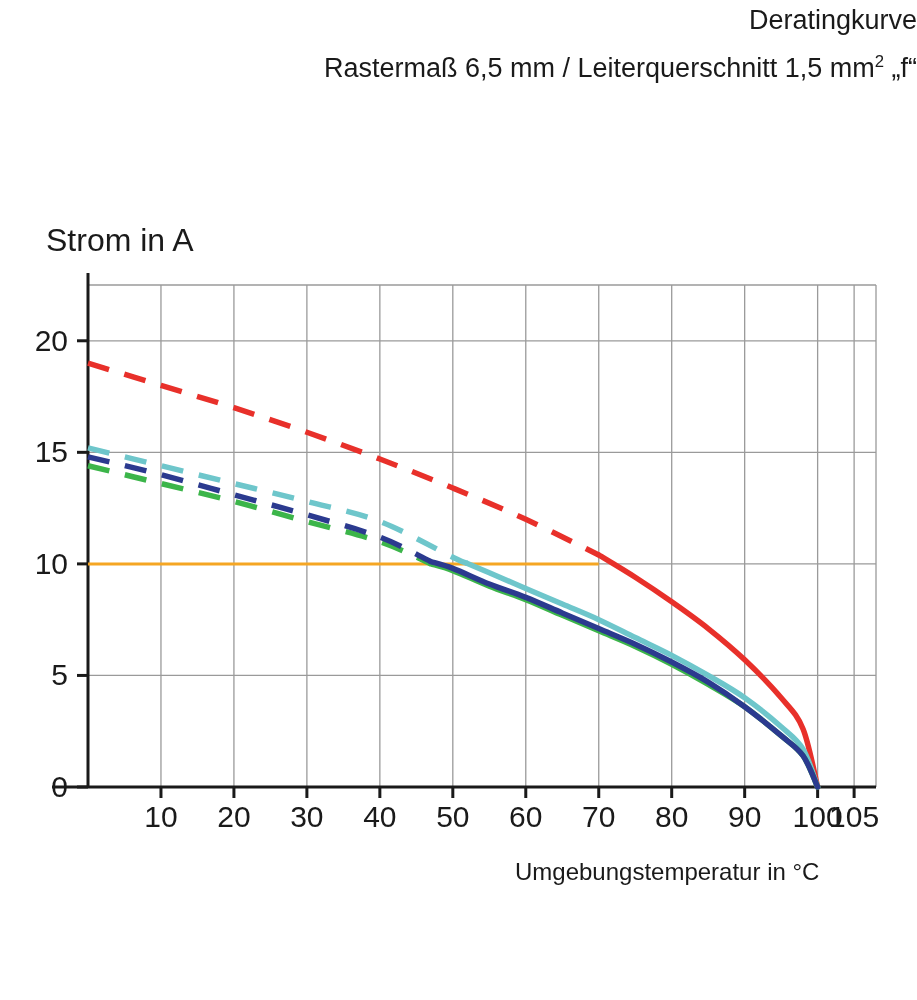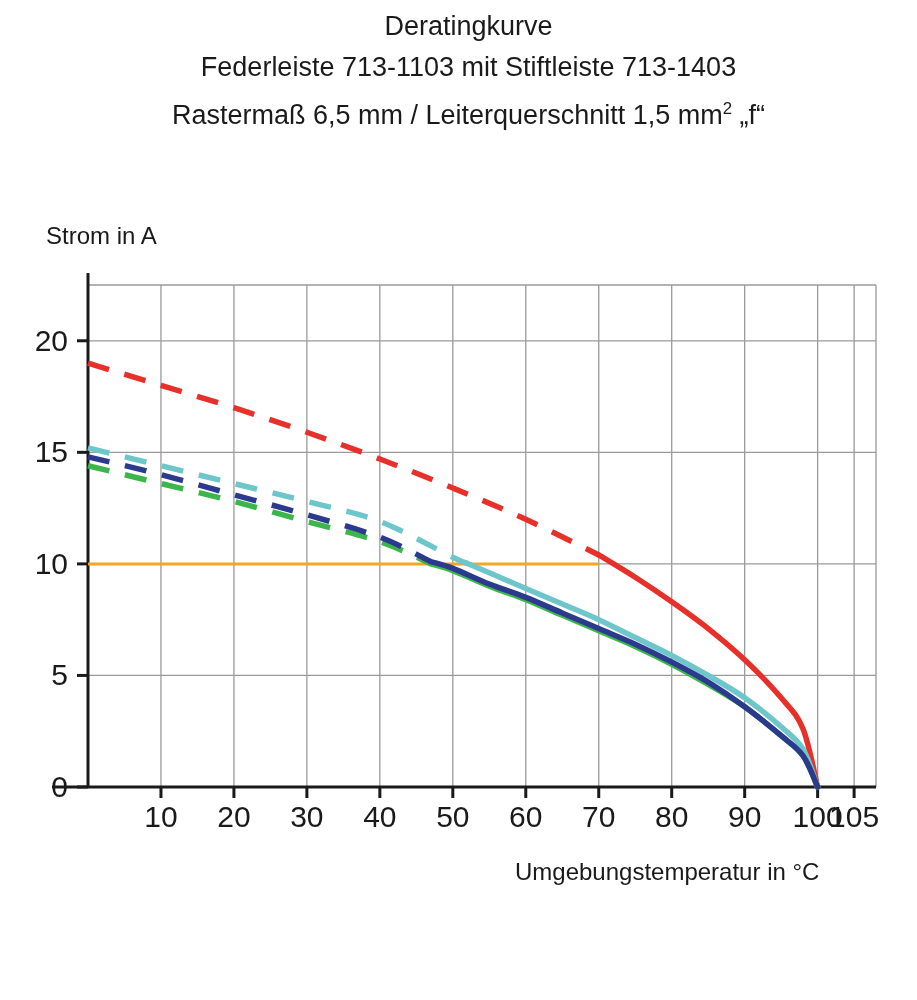--- a/index.html
+++ b/index.html
@@ -9,35 +9,34 @@
   }
   body {
     width: 917px;
     height: 1000px;
     font-family: "Liberation Sans", sans-serif;
     color: #1a1a1a;
     position: relative;
     overflow: hidden;
   }
   .title-block {
-    text-align: center;
-    padding-top: 6px;
+    text-align: right;
     margin-left: 20px;
   }
   .title-line {
     font-size: 27px;
     line-height: 41px;
     color: #1a1a1a;
     white-space: nowrap;
   }
   .axis-label-y {
     position: absolute;
     left: 46px;
     top: 222px;
-    font-size: 24px;
+    font-size: 32px;
     color: #1a1a1a;
   }
   .axis-label-x {
     position: absolute;
     left: 515px;
     top: 858px;
     font-size: 24px;
     color: #1a1a1a;
   }
   .plot-wrap {
@@ -80,21 +79,20 @@
     margin-bottom: 4px;
   }
   svg { display: block; }
   sup { font-size: 0.62em; vertical-align: super; }
 </style>
 </head>
 <body>
 
 <div class="title-block">
   <div class="title-line">Deratingkurve</div>
-  <div class="title-line">Federleiste 713-1103 mit Stiftleiste 713-1403</div>
   <div class="title-line"><span>Rastermaß 6,5 mm / Leiterquerschnitt 1,5 mm</span><sup>2</sup><span> „f“</span></div>
 </div>
 
 <div class="axis-label-y">Strom in A</div>
 <div class="axis-label-x">Umgebungstemperatur in °C</div>
 
 <div class="plot-wrap">
   <svg id="plot" width="917" height="1000">
       <line x1="160.96296296296296" y1="285" x2="160.96296296296296" y2="787" stroke="#9a9a9a" stroke-width="1.3"></line>
       <line x1="233.92592592592592" y1="285" x2="233.92592592592592" y2="787" stroke="#9a9a9a" stroke-width="1.3"></line>

